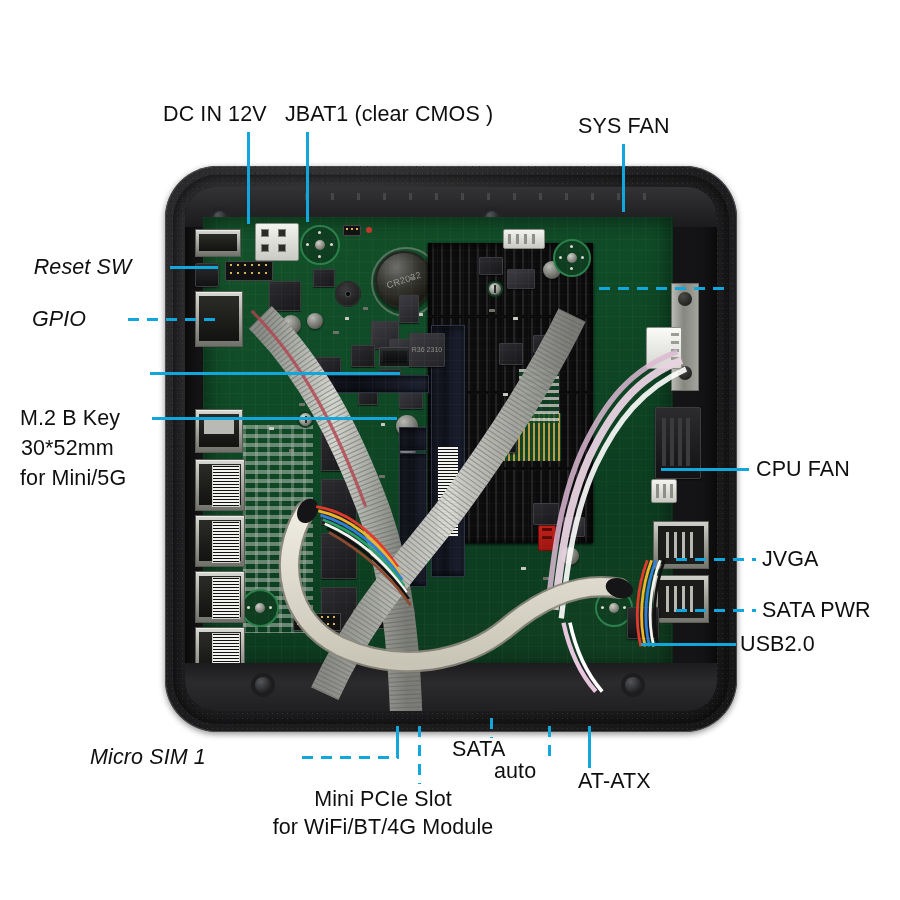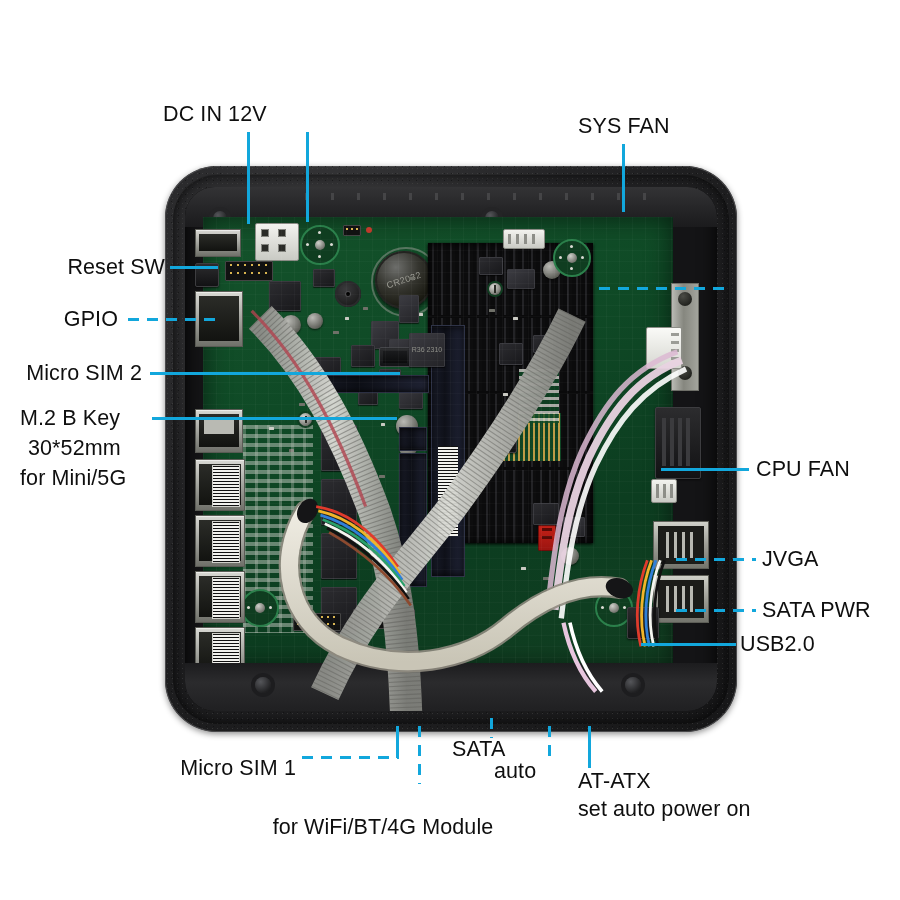--- a/index.html
+++ b/index.html
@@ -5,21 +5,21 @@
 <style>
   html,body{margin:0;padding:0;background:#ffffff;}
   body{width:900px;height:900px;position:relative;overflow:hidden;
        font-family:"Liberation Sans","DejaVu Sans",sans-serif;color:#121212;}
 
   #stage{position:absolute;inset:0;width:900px;height:900px;background:#fff;}
 
   
   .lbl{position:absolute;font-size:21.5px;line-height:26px;color:#0f0f0f;
        white-space:pre;letter-spacing:.1px;font-weight:400;}
-  .lbl.r{text-align:right;}
+  .lbl.r{text-align:center;font-style:italic;}
   .lbl.c{text-align:center;}
 
   
   .ln{position:absolute;background:#12a7dc;}
   .ln.h{height:3px;}
   .ln.v{width:3px;}
   .dash-h{position:absolute;height:3px;
      background:repeating-linear-gradient(to right,#12a7dc 0 11px,transparent 11px 19px);}
   .dash-v{position:absolute;width:3px;
      background:repeating-linear-gradient(to bottom,#12a7dc 0 11px,transparent 11px 19px);}
@@ -527,63 +527,63 @@
         <path d="M352,404 C358,432 368,452 382,468" stroke="#e7c6de" stroke-width="4" fill="none"></path>
         <path d="M358,404 C364,432 374,452 388,468" stroke="#ffffff" stroke-width="3.4" fill="none"></path>
       </svg>
 
     </div>
   </div>
 
   <div class="lbl" style="left:163px;top:101px;">DC IN 12V</div>
   <div class="ln v" style="left:247px;top:132px;height:92px;"></div>
 
+  <div class="lbl" style="left:285px;top:101px;">JBAT1 (clear CMOS )</div>
   <div class="ln v" style="left:306px;top:132px;height:90px;"></div>
 
   <div class="lbl" style="left:578px;top:113px;">SYS FAN</div>
   <div class="ln v" style="left:622px;top:144px;height:68px;"></div>
 
   <div class="lbl r" style="left:0;width:165px;top:254px;">Reset SW</div>
   <div class="ln h" style="left:170px;top:266px;width:48px;"></div>
 
   <div class="lbl r" style="left:0;width:118px;top:306px;">GPIO</div>
   <div class="dash-h" style="left:128px;top:318px;width:90px;"></div>
 
-  <div class="lbl r" style="left:0;width:142px;top:360px;">Micro SIM 2</div>
   <div class="ln h" style="left:150px;top:372px;width:250px;"></div>
 
   <div class="lbl" style="left:20px;top:405px;">M.2 B Key</div>
-  <div class="lbl" style="left:28px;top:435px;">30*52mm</div>
+  <div class="lbl" style="left:21px;top:435px;">30*52mm</div>
   <div class="lbl" style="left:20px;top:465px;">for Mini/5G</div>
   <div class="ln h" style="left:152px;top:417px;width:245px;"></div>
 
   <div class="dash-h" style="left:599px;top:287px;width:132px;"></div>
 
   <div class="lbl" style="left:756px;top:456px;">CPU FAN</div>
   <div class="ln h" style="left:661px;top:468px;width:88px;"></div>
 
   <div class="lbl" style="left:762px;top:546px;">JVGA</div>
   <div class="dash-h" style="left:676px;top:558px;width:80px;"></div>
 
   <div class="lbl" style="left:762px;top:597px;">SATA PWR</div>
   <div class="dash-h" style="left:676px;top:609px;width:80px;"></div>
 
   <div class="lbl" style="left:740px;top:631px;">USB2.0</div>
   <div class="ln h" style="left:641px;top:643px;width:95px;"></div>
 
-  <div class="lbl r" style="left:0;width:296px;top:744px;margin-top:11px;">Micro SIM 1</div>
+  <div class="lbl r" style="left:0;width:296px;top:744px;">Micro SIM 1</div>
   <div class="dash-h" style="left:302px;top:756px;width:97px;"></div>
   <div class="ln v" style="left:396px;top:726px;height:32px;"></div>
 
+  <div class="lbl c" style="left:228px;width:310px;top:786px;">Mini PCIe Slot</div>
   <div class="lbl c" style="left:228px;width:310px;top:814px;">for WiFi/BT/4G Module</div>
   <div class="dash-v" style="left:418px;top:726px;height:58px;"></div>
 
   <div class="lbl" style="left:452px;top:736px;">SATA</div>
   <div class="dash-v" style="left:490px;top:718px;height:20px;"></div>
 
   <div class="lbl" style="left:494px;top:758px;">auto</div>
   <div class="dash-v" style="left:548px;top:726px;height:32px;"></div>
 
   <div class="lbl" style="left:578px;top:768px;">AT-ATX</div>
-  <div class="lbl" style="left:578px;top:796px;">set auto power on</div>
   <div class="ln v" style="left:588px;top:726px;height:42px;"></div>
 
 </div>
 
 </body></html>

